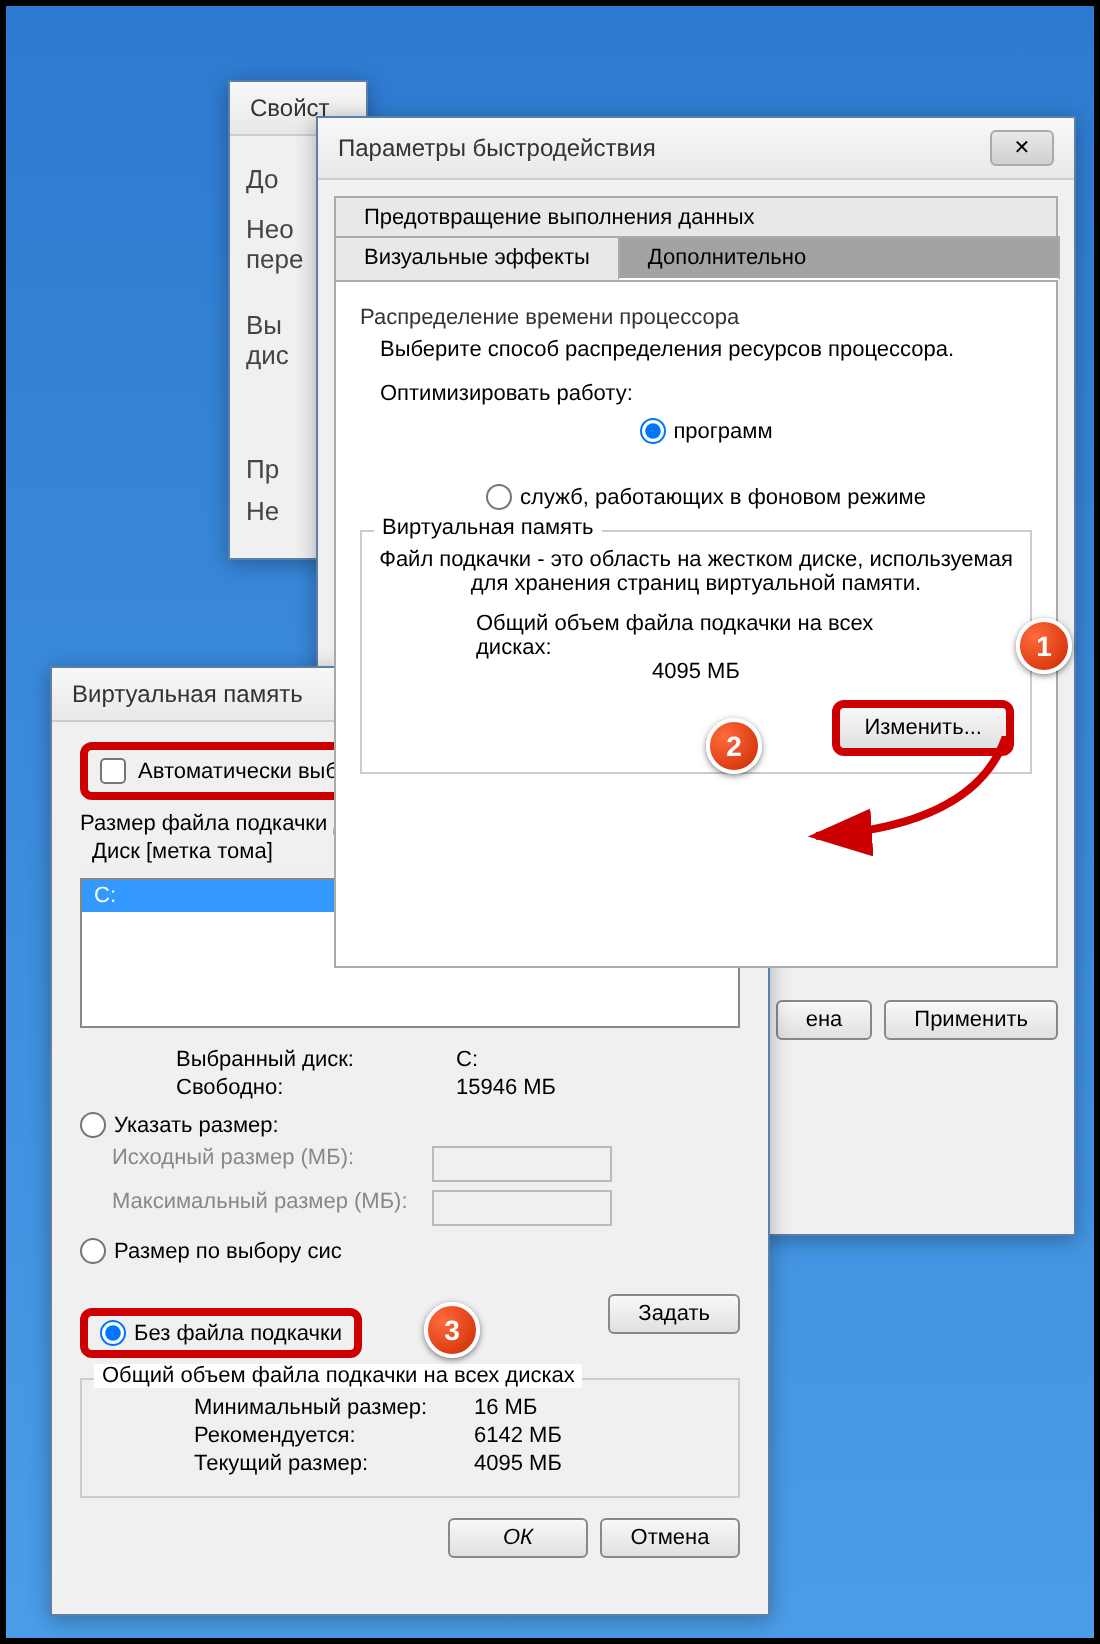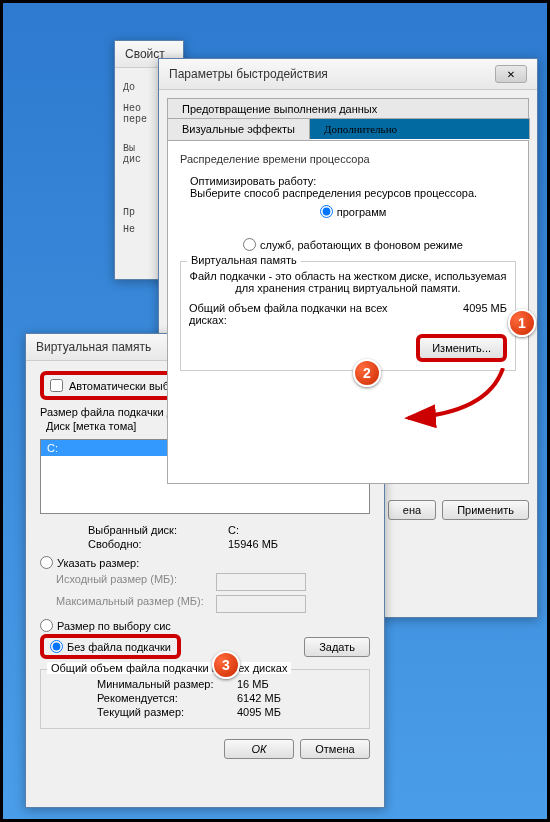--- a/index.html
+++ b/index.html
@@ -40,21 +40,21 @@
 .tabs { display: flex; padding: 8px 8px 0 8px; }
 .tab {
   padding: 4px 14px;
   border: 1px solid #aaa;
   background: #e8e8e8;
   border-bottom: none;
   cursor: pointer;
   margin-right: -1px;
   font-size: 11px;
 }
-.tab.active { background: #0369a1; border-bottom: 1px solid #fff; position: relative; z-index: 2; font-family: Liberation Serif, serif; }
+.tab.active { background: #a3a3a3; border-bottom: 1px solid #fff; position: relative; z-index: 2; }
 .tab.full-width { width: 100%; margin-bottom: -1px; }
 .tab-content {
   background: #fff;
   border: 1px solid #aaa;
   margin: 0 8px 8px 8px;
   padding: 12px;
   position: relative;
   z-index: 1;
 }
 .group-title { font-size: 11px; color: #333; margin-bottom: 4px; }
@@ -137,21 +137,21 @@
   pointer-events: none;
 }
 </style>
 </head>
 <body>
 
 <div class="window" style="left:80px; top:37px; width:70px; height:240px;margin-left:31px;">
   <div class="titlebar">
     <span class="title-text">Свойст</span>
   </div>
-  <div style="padding:8px; font-size:10px; color:#444;font-family:Liberation Mono, monospace;">
+  <div style="padding:8px; font-size:13px; color:#444;">
     <div style="margin-top:6px;">До</div>
     <div style="margin-top:10px;">Нео<br>пере</div>
     <div style="margin-top:18px;">Вы<br>дис</div>
     <div style="margin-top:42px;">Пр</div>
     <div style="margin-top:6px;">Не</div>
   </div>
 </div>
 
 <div class="window" style="left:155px; top:55px; width:380px; height:560px;">
   <div class="titlebar">
@@ -161,37 +161,37 @@
   <div class="tabs" style="flex-direction:column;">
     <div class="tab full-width">Предотвращение выполнения данных</div>
     <div style="display:flex;">
       <div class="tab">Визуальные эффекты</div>
       <div class="tab active" style="flex:1; text-align:left;">Дополнительно</div>
     </div>
   </div>
   <div class="tab-content" style="height:344px;">
     <div class="group-title">Распределение времени процессора</div>
     <div class="group-body">
+      <div>Выберите способ распределения ресурсов процессора.</div>
       <div style="margin-top:10px;">Оптимизировать работу:</div>
-      <div>Выберите способ распределения ресурсов процессора.</div>
       <div class="radio-row">
         <label class="radio-item">
           <input type="radio" checked="" style="">
           <span>программ</span>
         </label>
         <label class="radio-item">
           <input type="radio" style="">
           <span>служб, работающих в фоновом режиме</span>
         </label>
       </div>
     </div>
     <div class="fieldset">
       <div class="fieldset-legend">Виртуальная память</div>
       <div style="margin-bottom:8px;text-align:center;">Файл подкачки - это область на жестком диске, используемая для хранения страниц виртуальной памяти.</div>
-      <div style="display:flex; justify-content:space-between; align-items:flex-start;">
+      <div style="display:flex; justify-content:space-between; align-items:center;flex-direction:column;">
         <span style="max-width:220px;">Общий объем файла подкачки на всех дисках:</span>
         <span>4095 МБ</span>
       </div>
       <div style="text-align:right; margin-top:8px;">
         <button class="btn highlight-red" style="padding:4px 12px;">Изменить...</button>
       </div>
     </div>
   </div>
   <div class="btn-row">
     <button class="btn" style="visibility:hidden;">ОК</button>
@@ -247,21 +247,21 @@
         <input class="input-small" disabled="" style="">
       </div>
     </div>
 
     <label class="radio-item" style="margin-top:6px;">
       <input type="radio" name="pf" style="">
       <span>Размер по выбору сис</span>
     </label>
 
     <div style="display:flex; align-items:center; justify-content:space-between; margin-top:2px;">
-      <label class="radio-item highlight-red" style="padding:2px 6px;">
+      <label class="radio-item highlight-red" style="padding:2px 6px;margin-top:20px;">
         <input type="radio" name="pf" checked="" style="">
         <span>Без файла подкачки</span>
       </label>
       <button class="btn">Задать</button>
     </div>
 
     <div class="fieldset" style="margin-top:10px;">
       <div class="fieldset-legend">Общий объем файла подкачки на всех дисках</div>
       <div class="kv">
           <span class="kv-label">Минимальный размер:</span>

